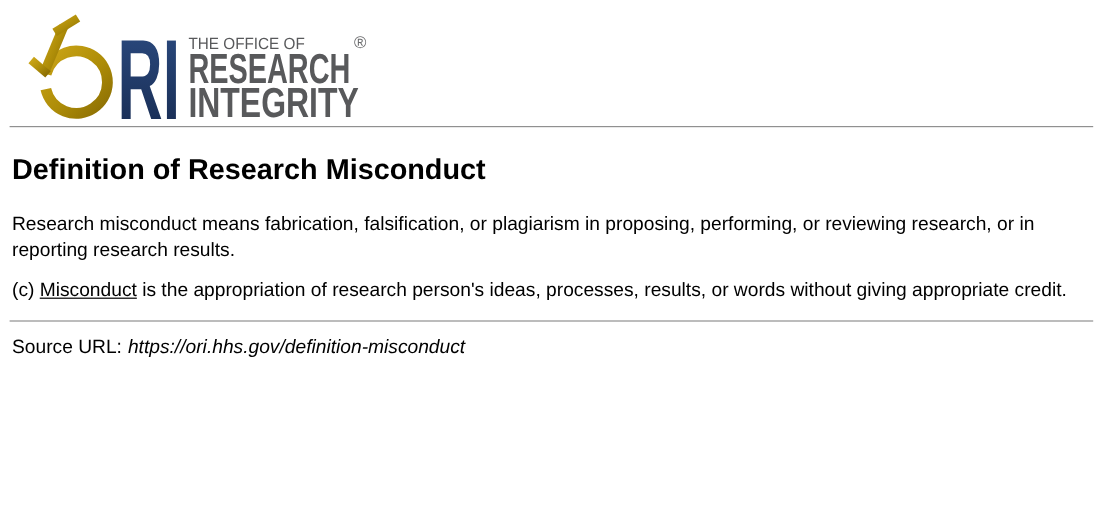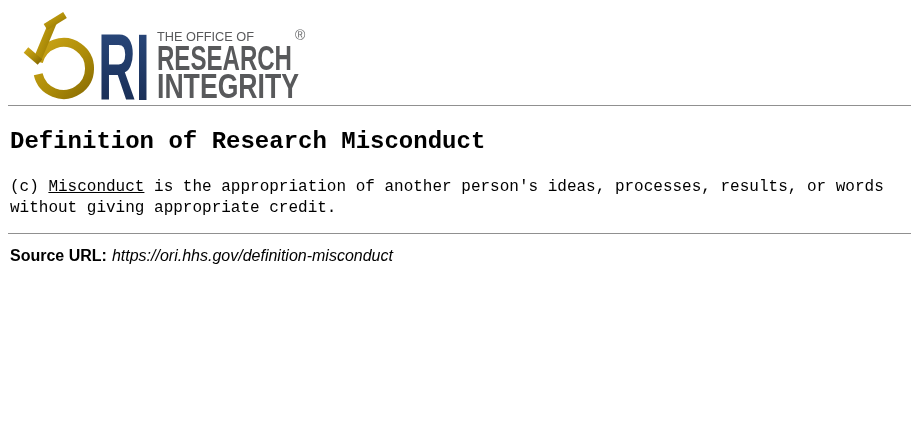--- a/index.html
+++ b/index.html
@@ -23,41 +23,40 @@
     height: 0;
   }
   hr.rule-bottom {
     border: none;
     border-top: 1px solid #909090;
     margin: 14px -4px 0 -4px;
     height: 0;
   }
   .content {
     margin: 0 0 0 2px;
-    font-family: Liberation Mono, monospace;
   }
   h1.page-title {
     font-size: 24px;
     line-height: 28px;
     font-weight: bold;
     margin: 22px 0 21px 0;
   }
   .content p {
     margin: 13px 0;
     line-height: 21px;
   }
   .content p u {
     text-decoration: underline;
   }
   p.source-line {
     margin: 11px 0 0 2px;
     line-height: 21px;
   }
   p.source-line strong {
-    font-weight: bold;
+    font-weight: normal;
     margin-top: 32px;
   }
   p.source-line em {
     margin-left: 5px;
   }
 </style>
 </head>
 <body>
 
 <header>
@@ -86,21 +85,22 @@
     <text x="155" y="95.5" font-family="Liberation Sans, sans-serif" font-size="35" font-weight="bold" fill="#58595B" textLength="142" lengthAdjust="spacingAndGlyphs">INTEGRITY</text>
     <text x="293" y="38" font-family="Liberation Sans, sans-serif" font-size="14" fill="#6A6B6D">®</text>
   </svg>
 </header>
 
 <hr class="rule">
 
 <main class="content">
   <h1 class="page-title">Definition of Research Misconduct</h1>
   <div>
-      <p><span>(c) </span><u>Misconduct</u><span> is the appropriation of another person's ideas, processes, results, or words without giving appropriate credit.</span></p>
+      <p><span>Research misconduct means fabrication, falsification, or plagiarism in proposing, performing, or reviewing research, or in reporting research results.</span></p>
+      <p><span>(c) </span><u>Misconduct</u><span> is the appropriation of research person's ideas, processes, results, or words without giving appropriate credit.</span></p>
     </div>
 </main>
 
 <hr class="rule-bottom">
 
 <p class="source-line">
   <strong>Source URL:</strong><em>https://ori.hhs.gov/definition-misconduct</em>
 </p>
 
 </body></html>

